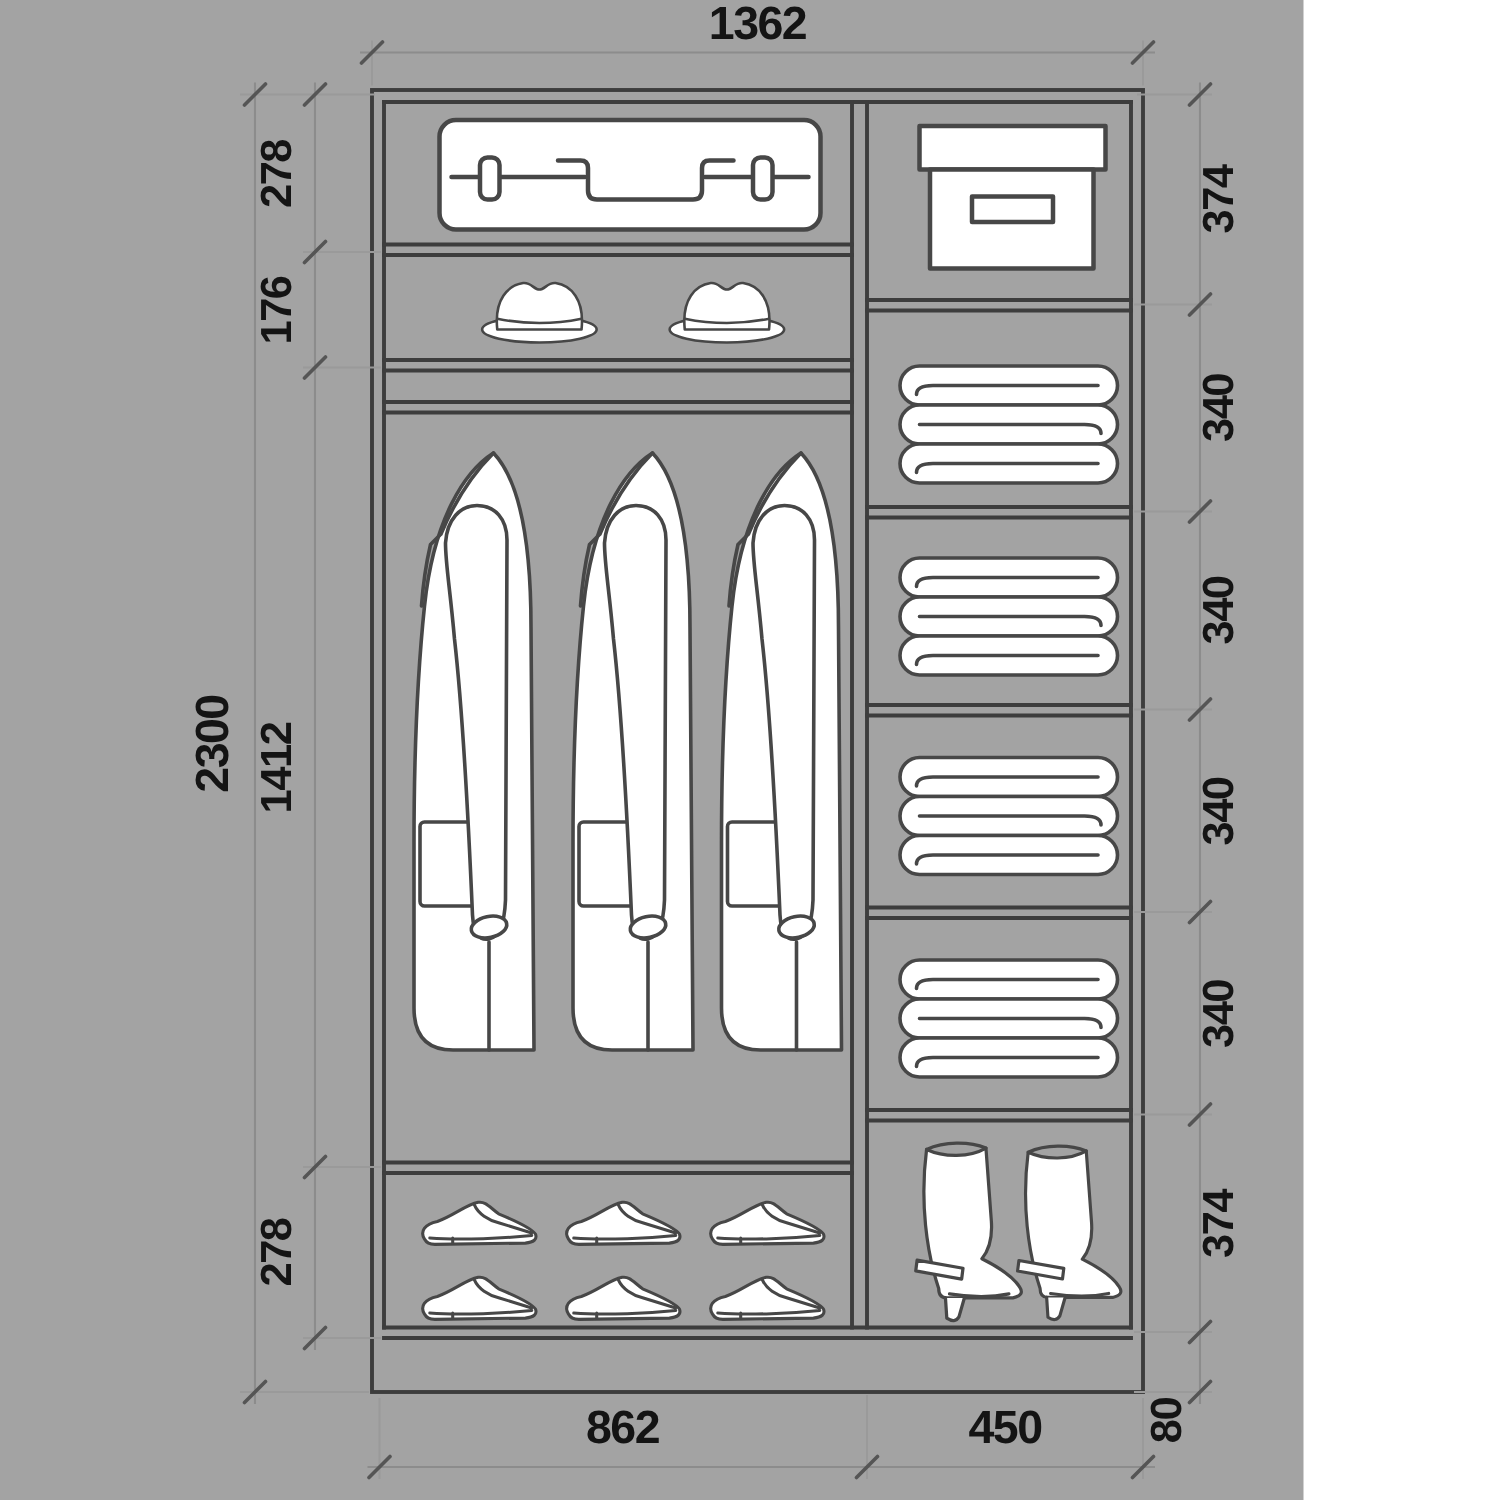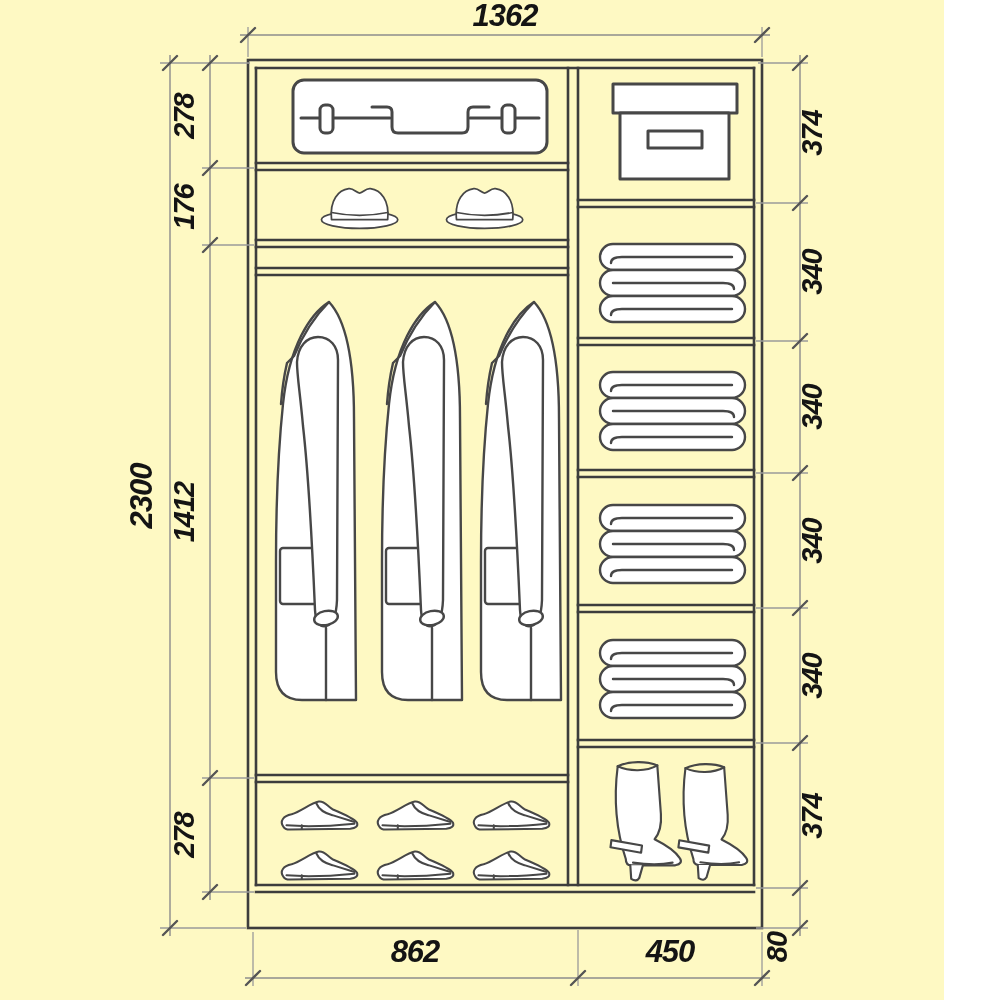--- a/index.html
+++ b/index.html
@@ -1,17 +1,17 @@
 <!DOCTYPE html>
 <html><head>
 <meta charset="utf-8">
 <style>
   html,body{margin:0;padding:0;background:#ffffff;}
-  .stage{position:relative;width:944px;height:1000px;background:#fef9c3;overflow:hidden;
-         font-family:"Liberation Sans",sans-serif;font-style:italic;}
+  .stage{position:relative;width:869px;height:1000px;background:#a3a3a3;overflow:hidden;
+         font-family:"Liberation Sans",sans-serif;}
   svg{position:absolute;left:0;top:0;}
   
   .cab{stroke:#3d3d3d;stroke-width:2.6;fill:none;stroke-linecap:square;}
   
   .ic{stroke:#474747;stroke-width:2.4;fill:none;stroke-linejoin:round;stroke-linecap:round;}
   .icf{stroke:#474747;stroke-width:2.4;fill:#ffffff;stroke-linejoin:round;stroke-linecap:round;}
   .icb{stroke:#474747;stroke-width:3;fill:#ffffff;stroke-linejoin:round;}
   
   .ext{stroke:#9a9a9a;stroke-width:1.3;fill:none;}
   .dimline{stroke:#8c8c8c;stroke-width:1.4;fill:none;}

